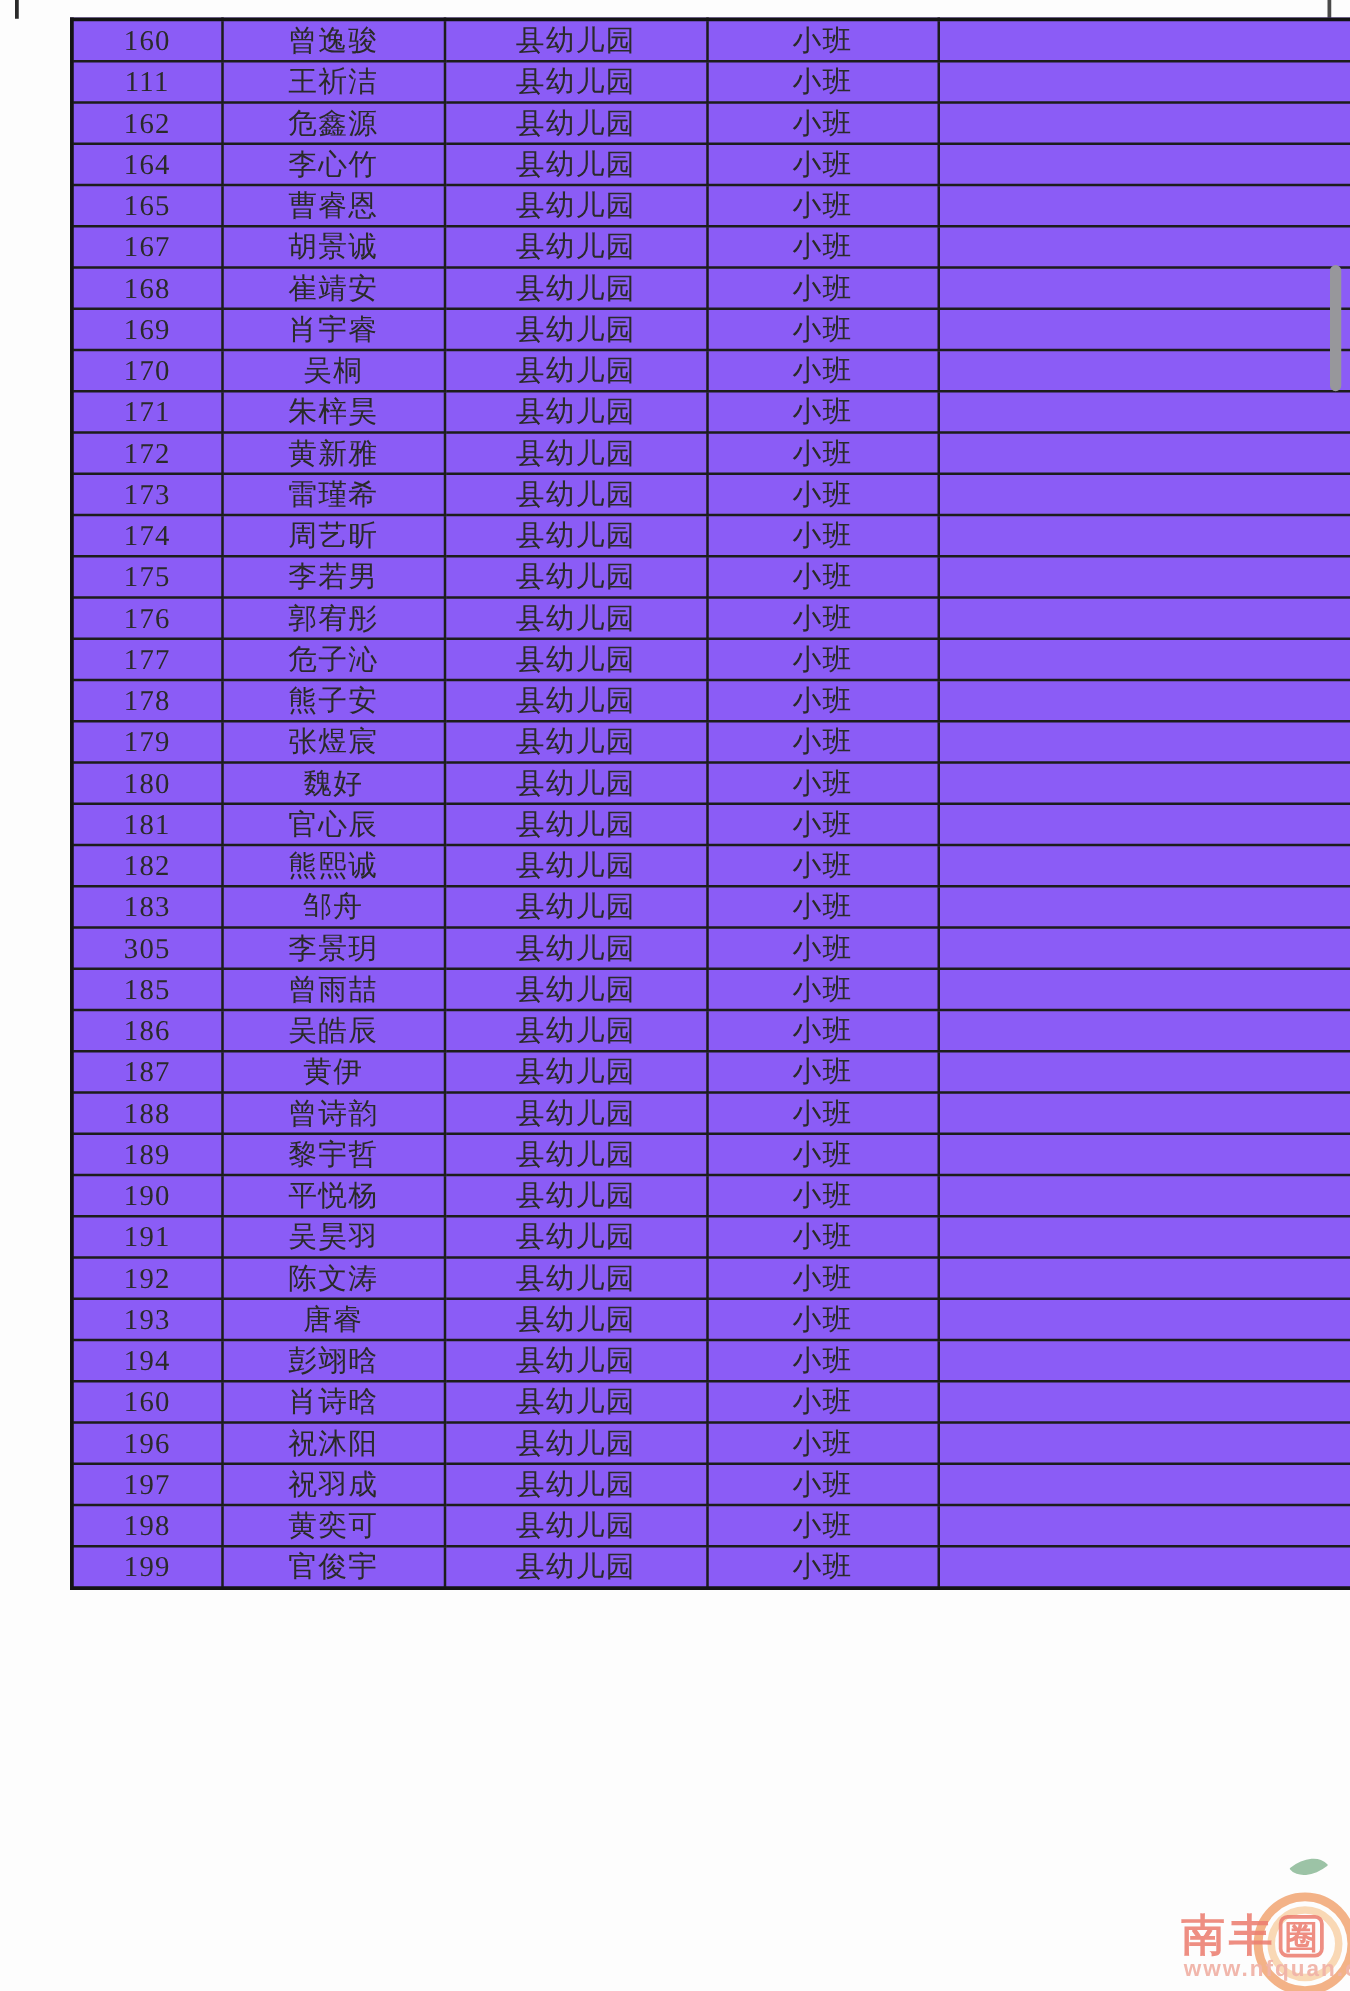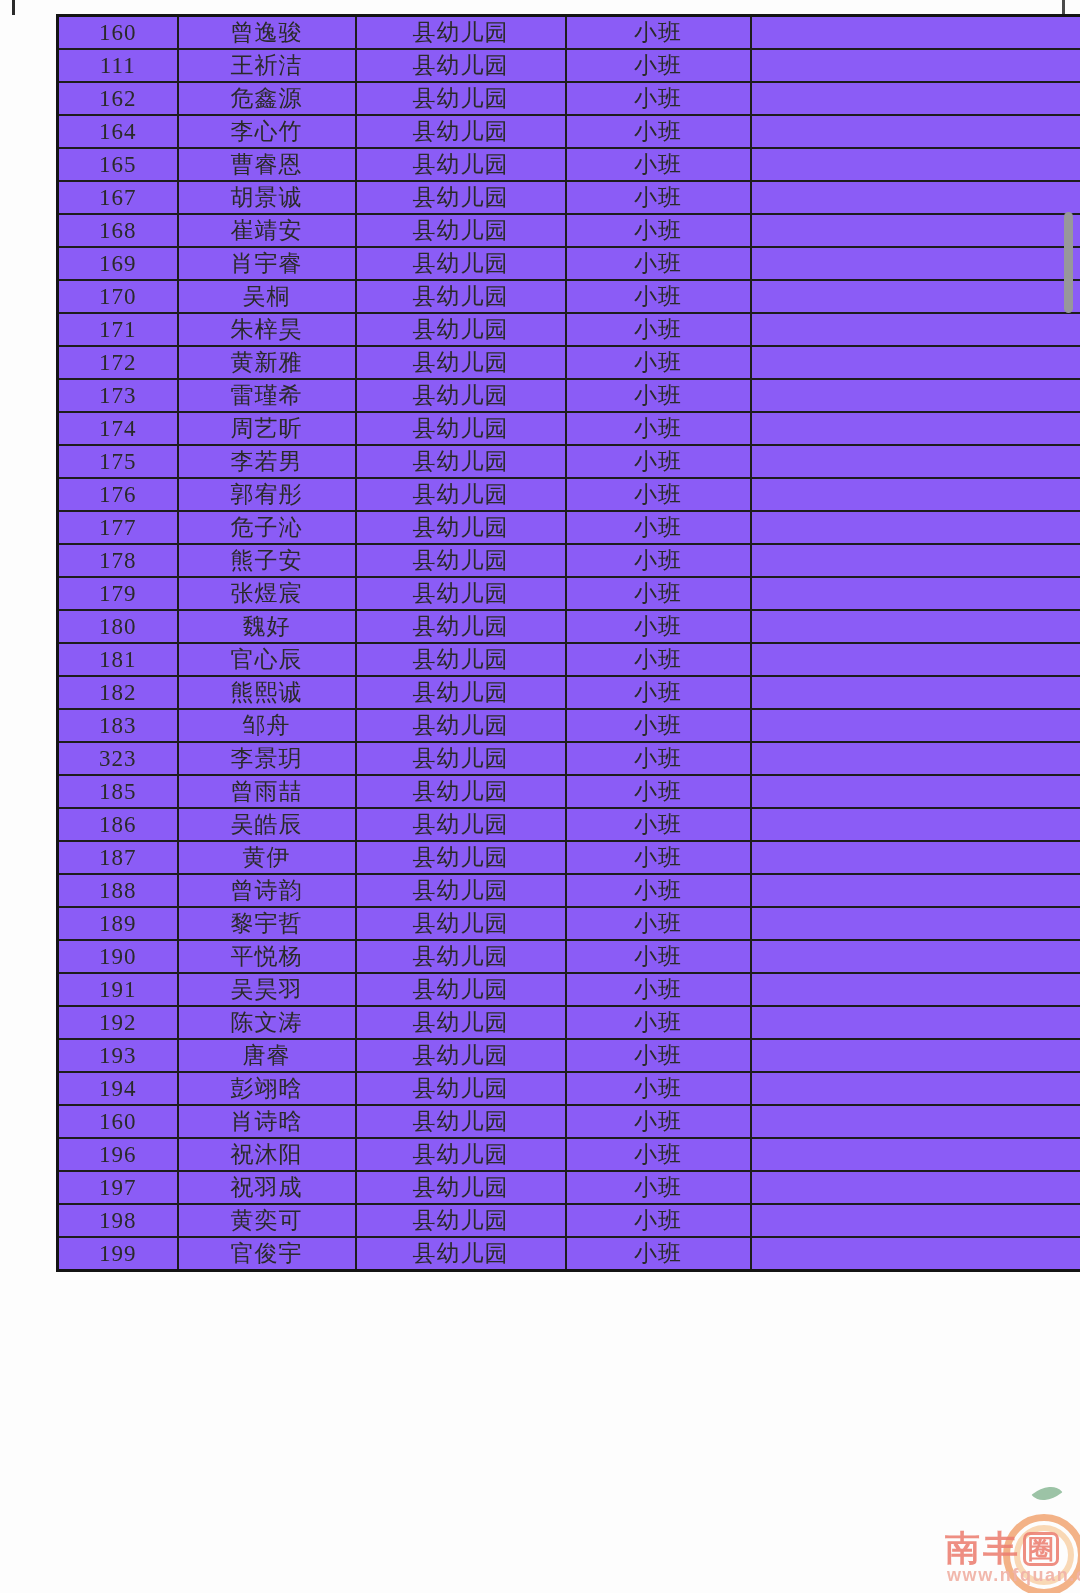--- a/index.html
+++ b/index.html
@@ -298,21 +298,21 @@
           <td></td>
         </tr>
         <tr>
           <td>183</td>
           <td>邹舟</td>
           <td>县幼儿园</td>
           <td>小班</td>
           <td></td>
         </tr>
         <tr>
-          <td>323</td>
+          <td>305</td>
           <td>李景玥</td>
           <td>县幼儿园</td>
           <td>小班</td>
           <td></td>
         </tr>
         <tr>
           <td>185</td>
           <td>曾雨喆</td>
           <td>县幼儿园</td>
           <td>小班</td>

